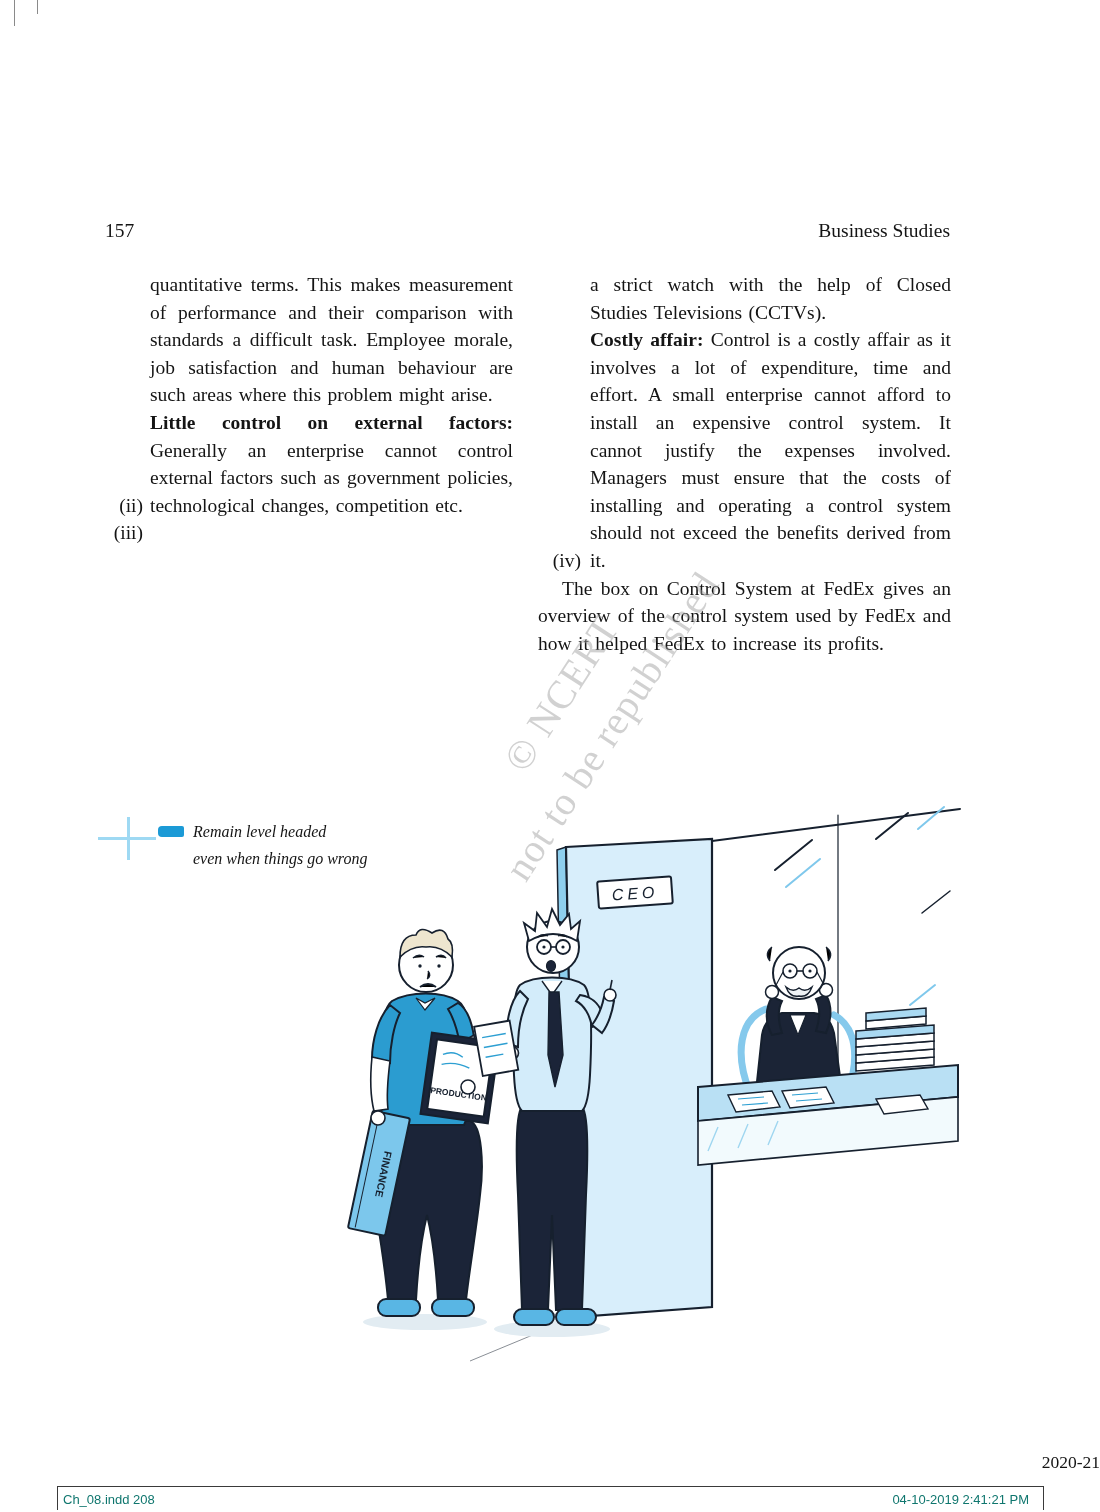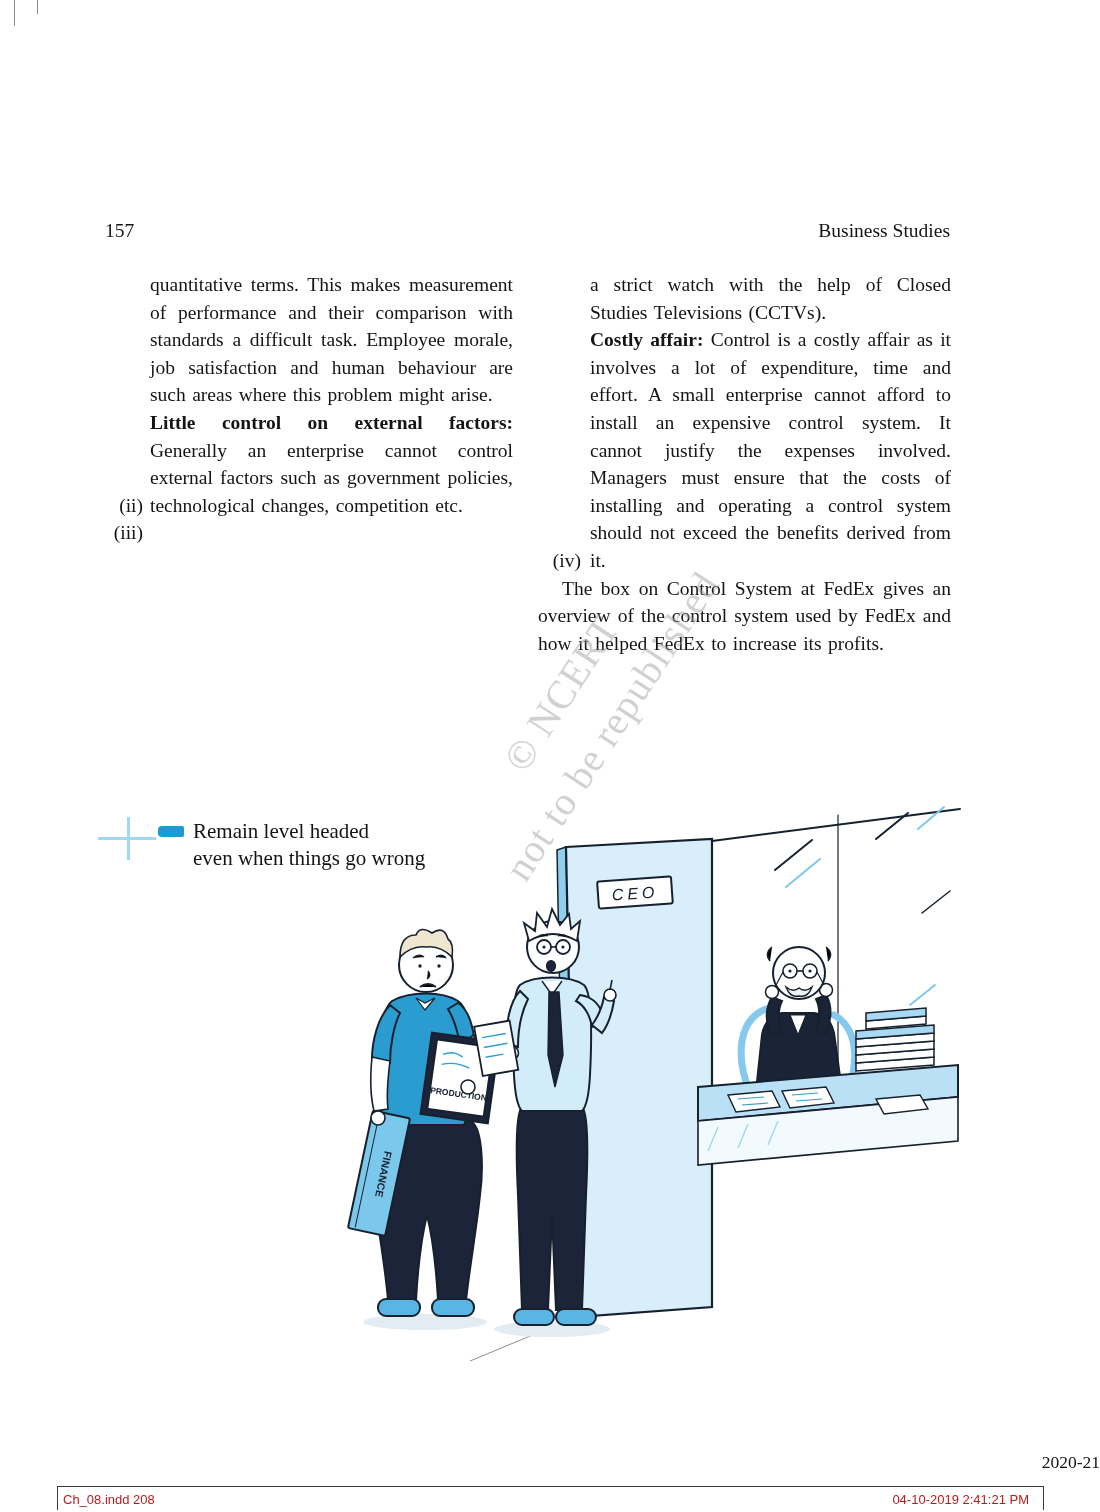--- a/index.html
+++ b/index.html
@@ -22,38 +22,38 @@
   .list-item { display:flex; align-items:flex-end; }
   .marker-l { flex:none; width:45px; text-align:right; padding-right:7px; }
   .marker-r { flex:none; width:52px; text-align:right; padding-right:9px; }
   .item-text { flex:1; text-align:justify; }
   .lead { font-weight:bold; }
   .para2 { text-indent:24px; }
 
   .caption { position:absolute; left:158px; top:818px; display:flex; }
   .caption-dash { flex:none; width:26px; height:11px; background:#1b9ad6;
     border-radius:4px 2px 2px 4px; margin:8px 9px 0 0; }
-  .caption-text { font-size:21px; line-height:27px; }
+  .caption-text { font-style:italic; font-size:16px; line-height:27px; }
 
   .regcross-h { position:absolute; left:98px;  top:837px; width:58px; height:3px; background:#9ed9f3; }
   .regcross-v { position:absolute; left:127px; top:817px; width:3px; height:43px; background:#9ed9f3; }
 
   .cartoon { position:absolute; left:320px; top:795px; }
 
   .watermark { position:absolute; left:372px; top:650px; width:430px;
     transform:rotate(-57deg); text-align:center; font-size:40px; line-height:1.5;
     color:#9a9a9a; opacity:0.45; letter-spacing:1px; pointer-events:none; z-index:3; }
 
   .footer-year { position:absolute; top:1452px; left:0; width:100%;
     text-align:right; font-size:17.5px; }
 
   .slug-line { position:absolute; top:1486px; left:57px; width:987px; height:1px; background:#3a3a3a; }
   .slug-tick { position:absolute; top:1486px; width:1px; height:24px; background:#3a3a3a; }
   .slug-text { position:absolute; top:1492px; font-family:"Liberation Sans", sans-serif;
-    font-size:13px; color:#b91c1c; }
+    font-size:13px; color:#0f766e; }
   .slug-left  { left:63px; }
   .slug-right { right:71px; text-align:right; }
 </style>
 </head>
 <body>
 
 <div class="page">
 
   <div class="cropmark" style="left:14px; top:0; width:1px; height:26px;"></div>
   <div class="cropmark" style="left:37px; top:0; width:1px; height:14px;"></div>

